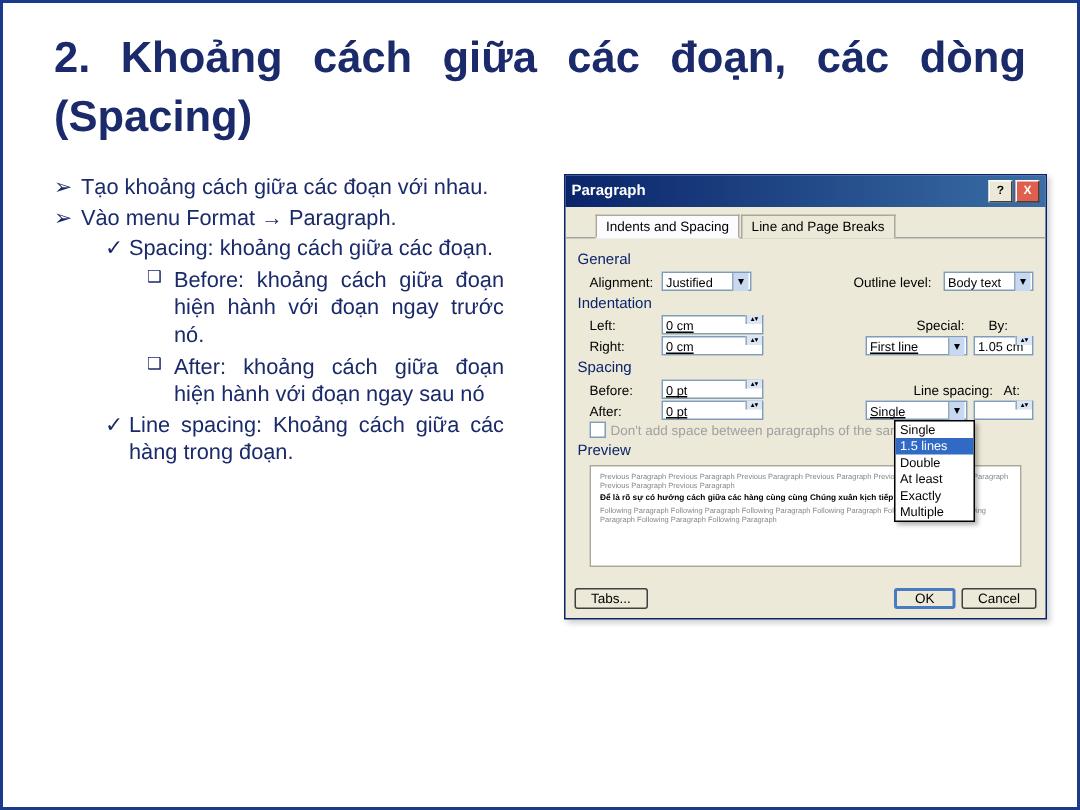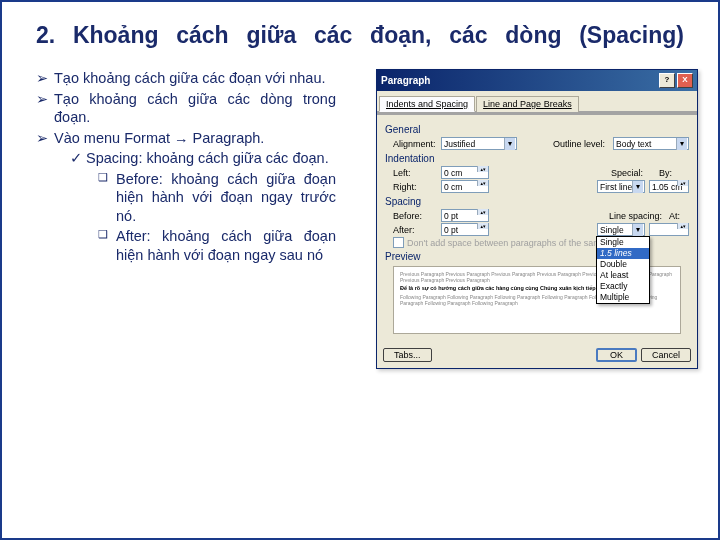--- a/index.html
+++ b/index.html
@@ -14,21 +14,21 @@
   }
   .page {
     width: 720px;
     height: 540px;
     border: 2px solid #1a3a8a;
     box-sizing: border-box;
     padding: 18px 34px;
     position: relative;
   }
   .title {
-    font-size: 23px;
+    font-size: 29px;
     font-weight: bold;
     color: #1a2a6a;
     margin: 0 0 18px 0;
     text-align: justify;
     text-align-last: justify;
     line-height: 1.35;
   }
   .content {
     display: flex;
     gap: 10px;
@@ -134,23 +134,22 @@
     line-height: 11px;
     color: #000;
   }
   .winbtn.close {
     background: #e06050;
     color: #fff;
     font-weight: bold;
   }
   .tabs {
     display: flex;
-    padding: 4px 4px 0 2px;
-    border-bottom: 4px solid #a3a3a3;
-    text-decoration: underline;
+    padding: 4px 4px 0 20px;
+    border-bottom: 1px solid #a3a3a3;
   }
   .tab {
     padding: 2px 6px;
     border: 1px solid #aca899;
     border-bottom: none;
     background: #ece9d8;
     margin-right: 1px;
     position: relative;
     top: 1px;
   }
@@ -204,22 +203,22 @@
     position: absolute;
     right: 0;
     top: -1px;
     font-size: 5px;
     line-height: 6px;
     width: 10px;
     text-align: center;
     background: #dbe6f4;
     border-left: 1px solid #9ab;
   }
-  .w60 { width: 76px; }
-  .w48 { width: 48px; }
+  .w60 { width: 60px; }
+  .w48 { width: 68px; text-decoration: underline; }
   .w40 { width: 40px; }
   .checkbox {
     display: flex;
     align-items: center;
     gap: 3px;
     margin-left: 8px;
     color: #a0a0a0;
   }
   .cb {
     width: 9px;
@@ -236,21 +235,20 @@
     box-shadow: 2px 2px 3px rgba(0,0,0,0.3);
   }
   .dropdown-open div {
     padding: 0 3px;
     line-height: 11px;
     font-size: 8.5px;
   }
   .dropdown-open div.sel {
     background: #316ac5;
     color: #fff;
-    font-style: italic;
   }
   .preview {
     margin: 4px 8px;
     border: 1px solid #aca899;
     background: #fff;
     height: 58px;
     padding: 4px 6px;
     font-size: 5px;
     color: #888;
     line-height: 1.2;
@@ -283,31 +281,31 @@
 </head>
 <body>
 
 <div class="page">
   <h1 class="title">2. Khoảng cách giữa các đoạn, các dòng (Spacing)</h1>
 
   <div class="content">
     <div class="textcol">
       <ul class="l1">
         <li>Tạo khoảng cách giữa các đoạn với nhau.</li>
-        <li>Tạo khoảng cách giữa các dòng trong đoạn.</li>
         <li>
           <span>Vào menu Format → Paragraph.</span>
           <ul class="l2">
             <li>
               <span>Spacing: khoảng cách giữa các đoạn.</span>
               <ul class="l3">
                 <li>Before: khoảng cách giữa đoạn hiện hành với đoạn ngay trước nó.</li>
                 <li>After: khoảng cách giữa đoạn hiện hành với đoạn ngay sau nó</li>
               </ul>
             </li>
+            <li>Line spacing: Khoảng cách giữa các hàng trong đoạn.</li>
           </ul>
         </li>
       </ul>
     </div>
 
     <div class="dialogwrap">
       <div class="dialog">
         <div class="titlebar">
           <span>Paragraph</span>
           <div class="winbtns">

